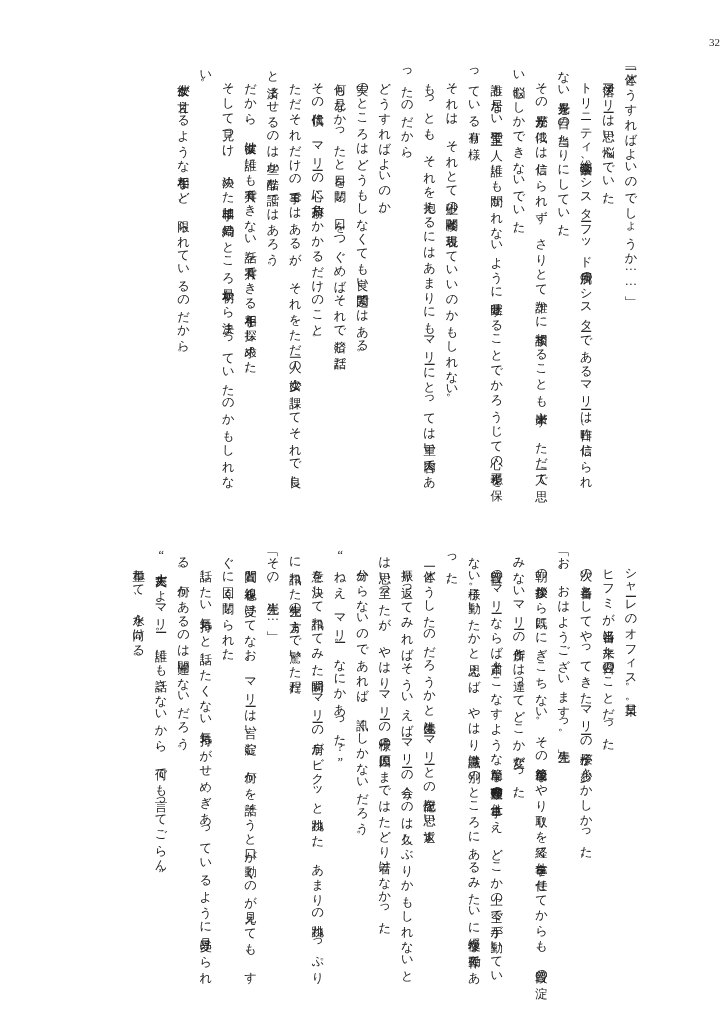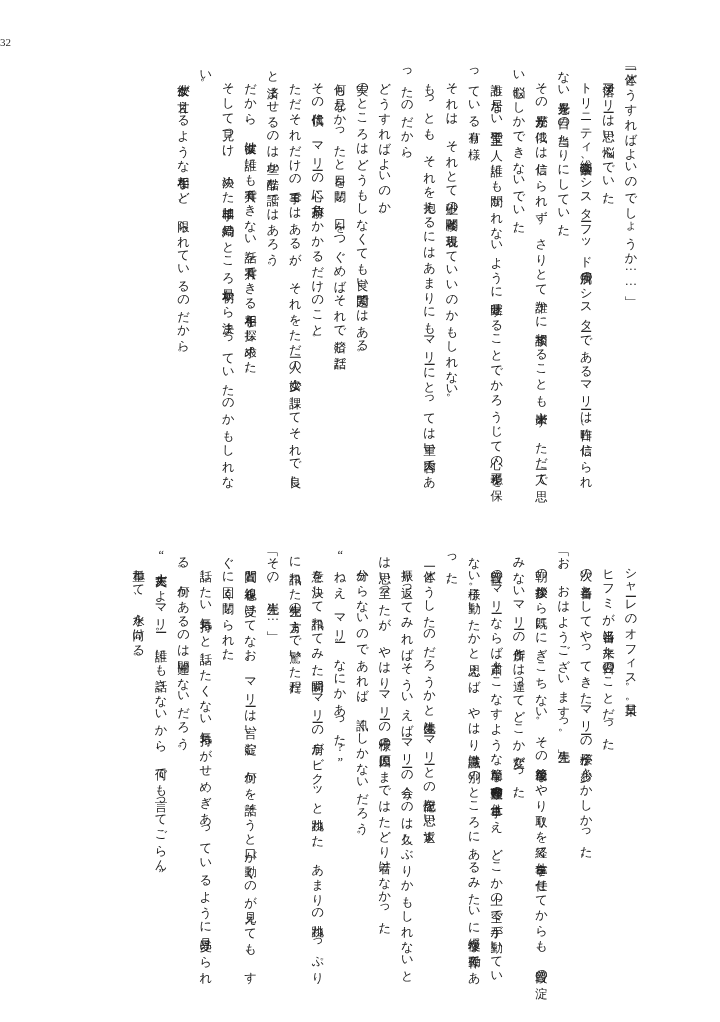--- a/index.html
+++ b/index.html
@@ -22,21 +22,21 @@
     top: 0;
     width: 720px;
     height: 1022px;
     background: #fff;
   }
   .page-number-wrap {
     position: absolute;
     top: 36px;
     left: 0;
     width: 720px;
-    text-align: left;
+    text-align: right;
     font-size: 11px;
     color: #2b2b2b;
   }
 
   
   .vblock {
     position: absolute;
     writing-mode: vertical-rl;
     -webkit-writing-mode: vertical-rl;
     text-orientation: upright;

